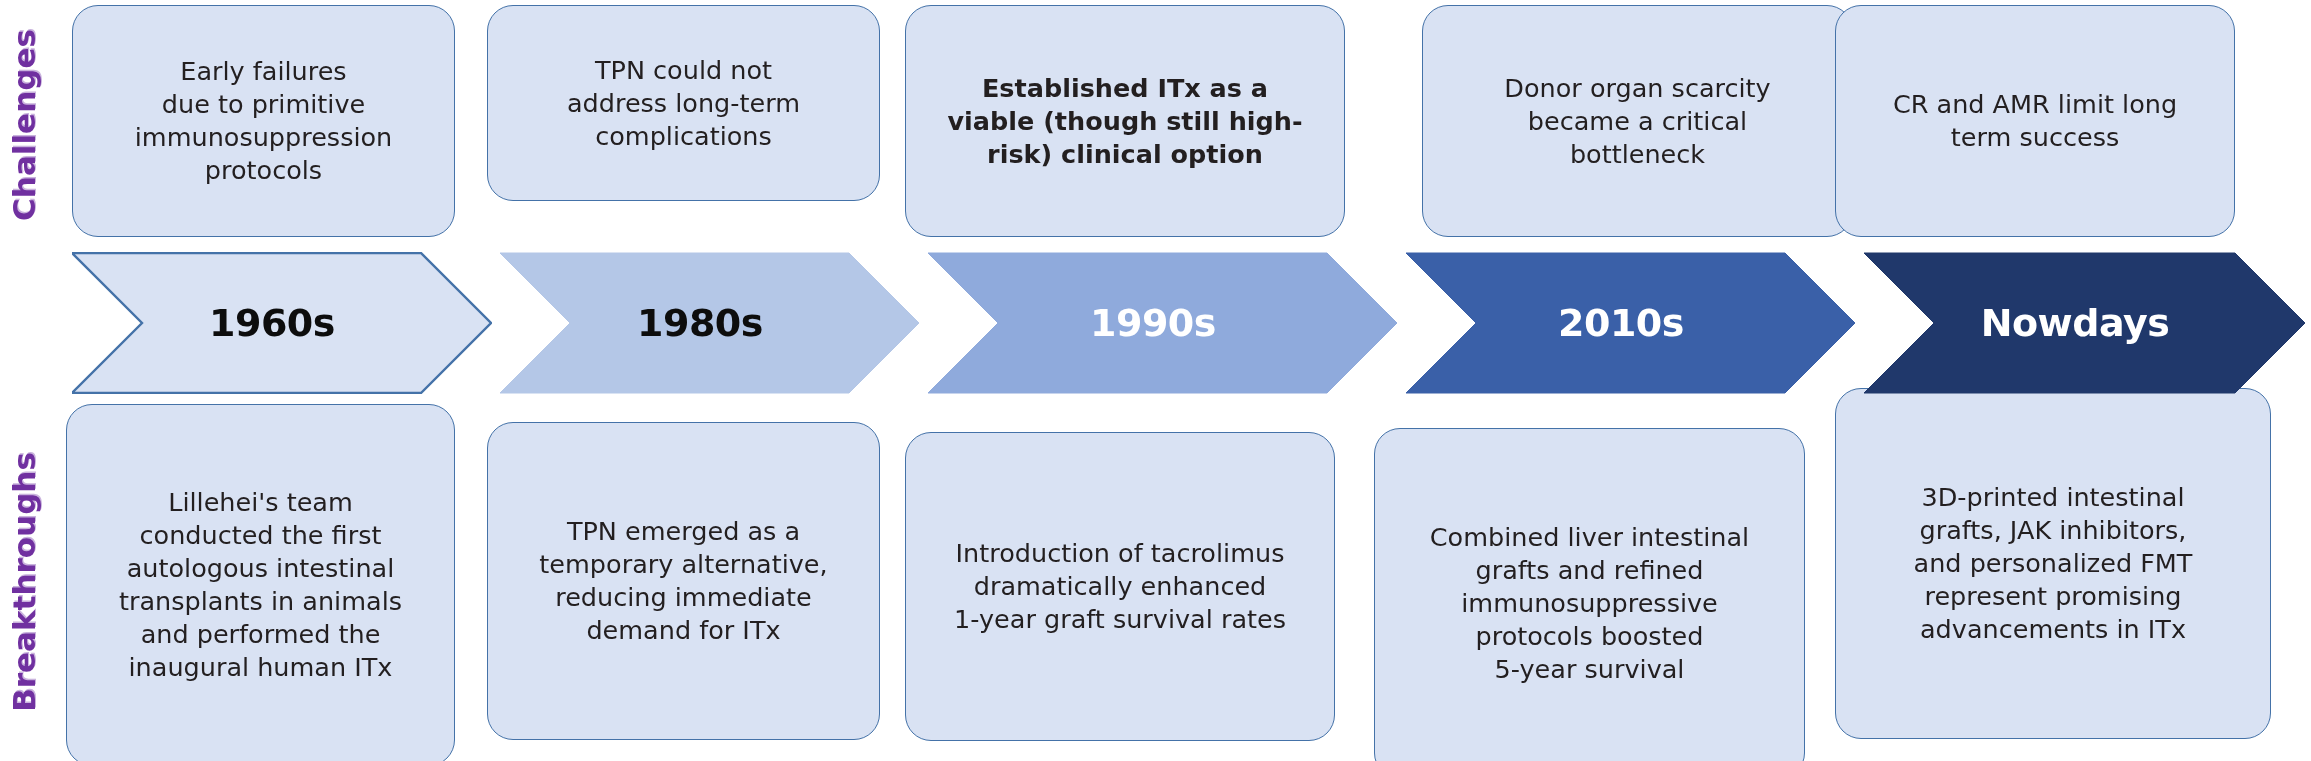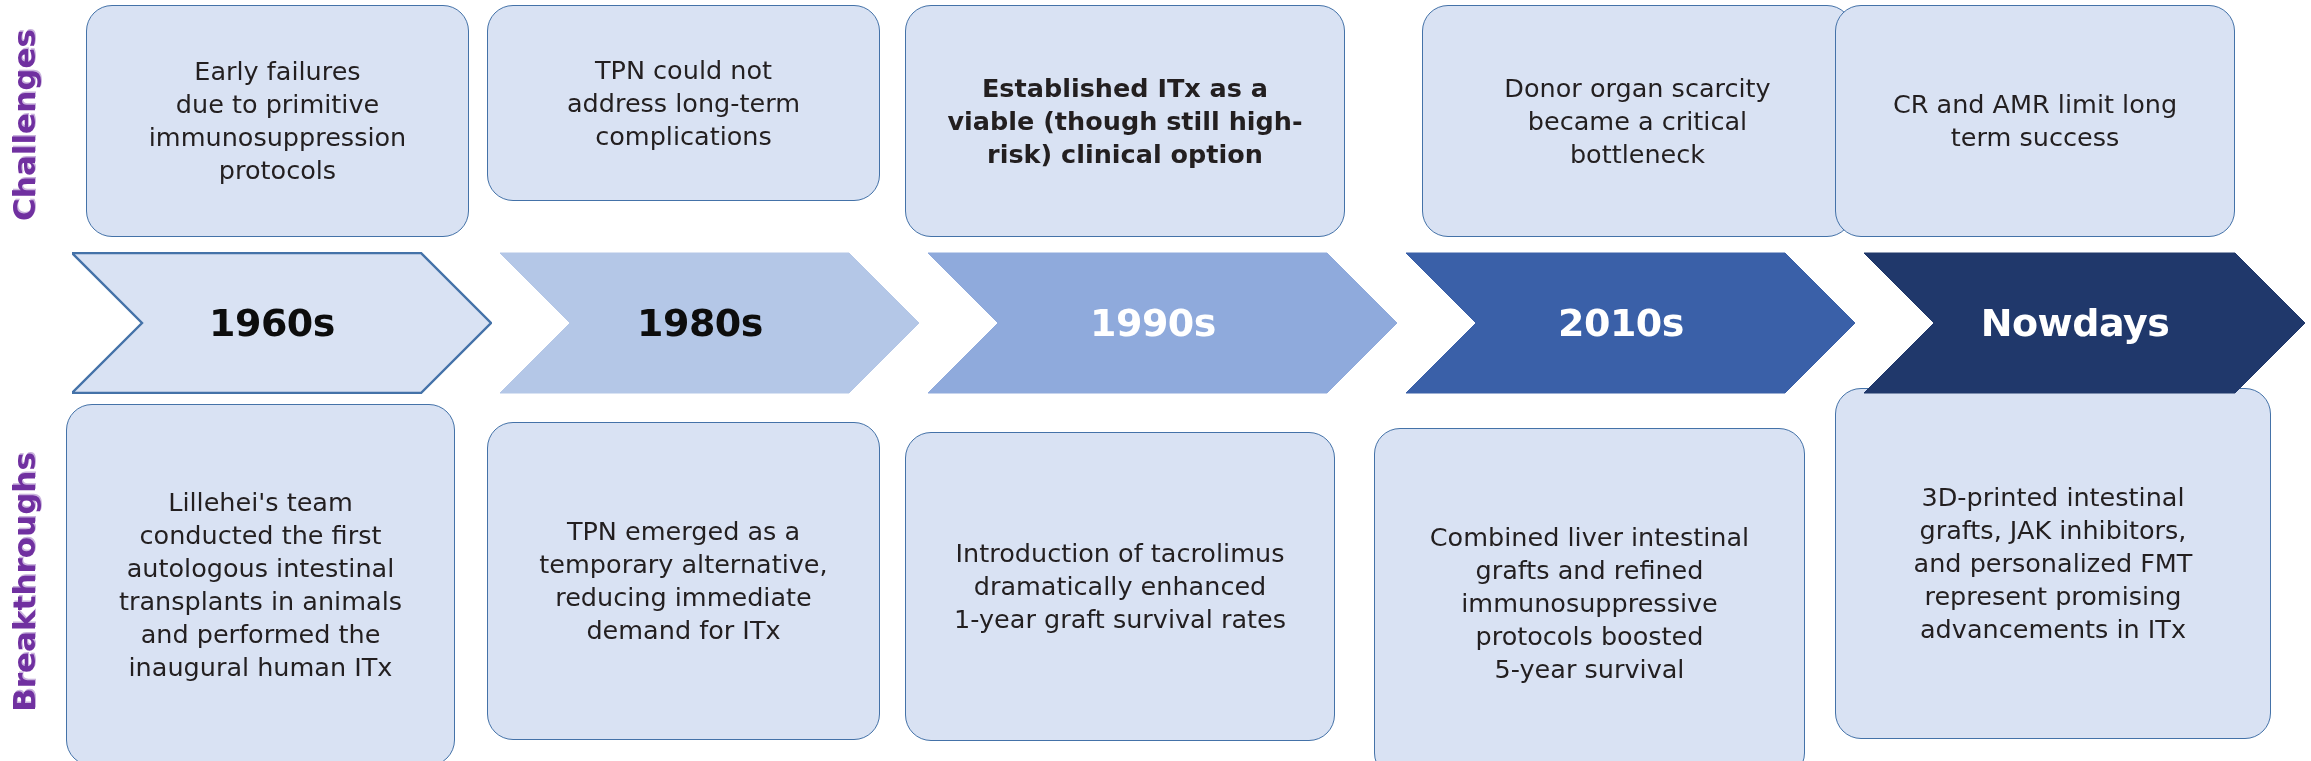--- a/index.html
+++ b/index.html
@@ -101,21 +101,21 @@
 
 <div id="canvas">
 
   <div class="side-label" id="label-challenges">
     <span>Challenges</span>
   </div>
   <div class="side-label" id="label-breakthroughs">
     <span>Breakthroughs</span>
   </div>
 
-  <div class="info-box" style="left:86px; top:5px; width:383px; height:232px;">
+  <div class="info-box" style="left:72px; top:5px; width:383px; height:232px;">
     <div class="txt">Early failures
 due to primitive
 immunosuppression
 protocols</div>
   </div>
   <div class="info-box" style="left:487px; top:5px; width:393px; height:196px;">
     <div class="txt">TPN could not
 address long-term
 complications</div>
   </div>

